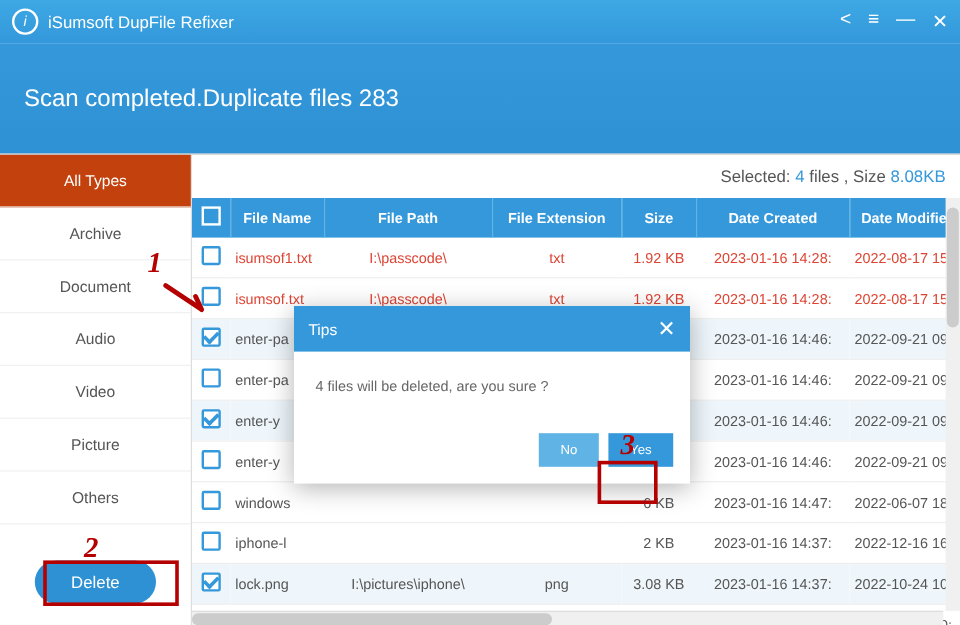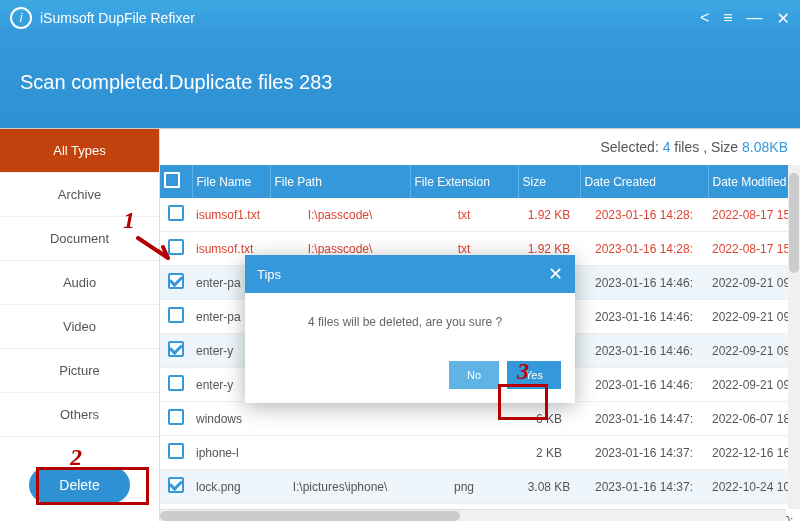--- a/index.html
+++ b/index.html
@@ -20,35 +20,35 @@
 .sidebar-item { text-align: center; padding: 14px 0; font-size: 13px; color: #555; cursor: pointer; border-bottom: 1px solid #f0f0f0; }
 .sidebar-item.active { background: #c2410c; color: #fff; }
 .sidebar-spacer { flex: 1; }
 .delete-btn { background: #2e91d4; color: #fff; border: none; border-radius: 20px; padding: 10px 30px; font-size: 14px; cursor: pointer; margin: 0 auto 18px; display: block; }
 
 .main { flex: 1; display: flex; flex-direction: column; overflow: hidden; }
 .selected-bar { padding: 10px 12px; font-size: 14px; color: #555; text-align: right; }
 .selected-bar .blue { color: #3498db; }
 .table-wrap { flex: 1; overflow: hidden; position: relative; }
 .table { width: 101%; border-collapse: collapse; font-size: 12px; }
-.table th { background: #3498db; color: #fff; padding: 7px 4px; font-weight: normal; text-align: left; border-right: 1px solid #5fb4e5; }
+.table th { background: #3498db; color: #fff; padding: 7px 4px; font-weight: bold; text-align: center; border-right: 1px solid #5fb4e5; }
 .table th:first-child { width: 32px; }
 .table td { padding: 7px 4px; border-bottom: 1px solid #eee; color: #555; text-align: left; white-space: nowrap; overflow: hidden; }
 .table td:first-child { text-align: center; }
 .table tr.red td { color: #d43; }
 .table tr.sel { background: #eef6fb; }
 .table td.c { text-align: center; }
 .chk { width: 16px; height: 16px; border: 2px solid #3498db; border-radius: 2px; display: inline-block; position: relative; background: #fff; }
 .chk.checked::after { content: ""; position: absolute; left: 2px; top: -1px; width: 5px; height: 9px; border: solid #3498db; border-width: 0 3px 3px 0; transform: rotate(45deg); }
 .th-chk { width: 16px; height: 16px; border: 2px solid #fff; display: inline-block; background: #3498db; }
 
 .dialog { position: absolute; left: 245px; top: 255px; width: 330px; background: #fff; box-shadow: 0 4px 20px rgba(0,0,0,0.3); }
 .dialog-title { background: #3498db; color: #fff; padding: 8px 12px; font-size: 13px; display: flex; justify-content: space-between; align-items: center; }
 .dialog-close { cursor: pointer; font-size: 18px; }
-.dialog-body { padding: 22px 18px; font-size: 12px; color: #666; margin-left: 45px; }
+.dialog-body { padding: 22px 18px; font-size: 12px; color: #666; }
 .dialog-footer { padding: 10px 14px 14px; display: flex; justify-content: flex-end; gap: 8px; }
 .dialog-btn { border: none; padding: 8px 18px; font-size: 11px; color: #fff; cursor: pointer; }
 .btn-no { background: #5fb4e5; }
 .btn-yes { background: #3498db; }
 
 .annot { position: absolute; color: #b40000; font-weight: bold; font-size: 24px; font-family: Georgia, serif; font-style: italic; pointer-events: none; }
 .red-box { position: absolute; border: 3px solid #b40000; pointer-events: none; }
 .arrow { position: absolute; pointer-events: none; }
 .arrow svg { width: 45px; height: 35px; }
 

